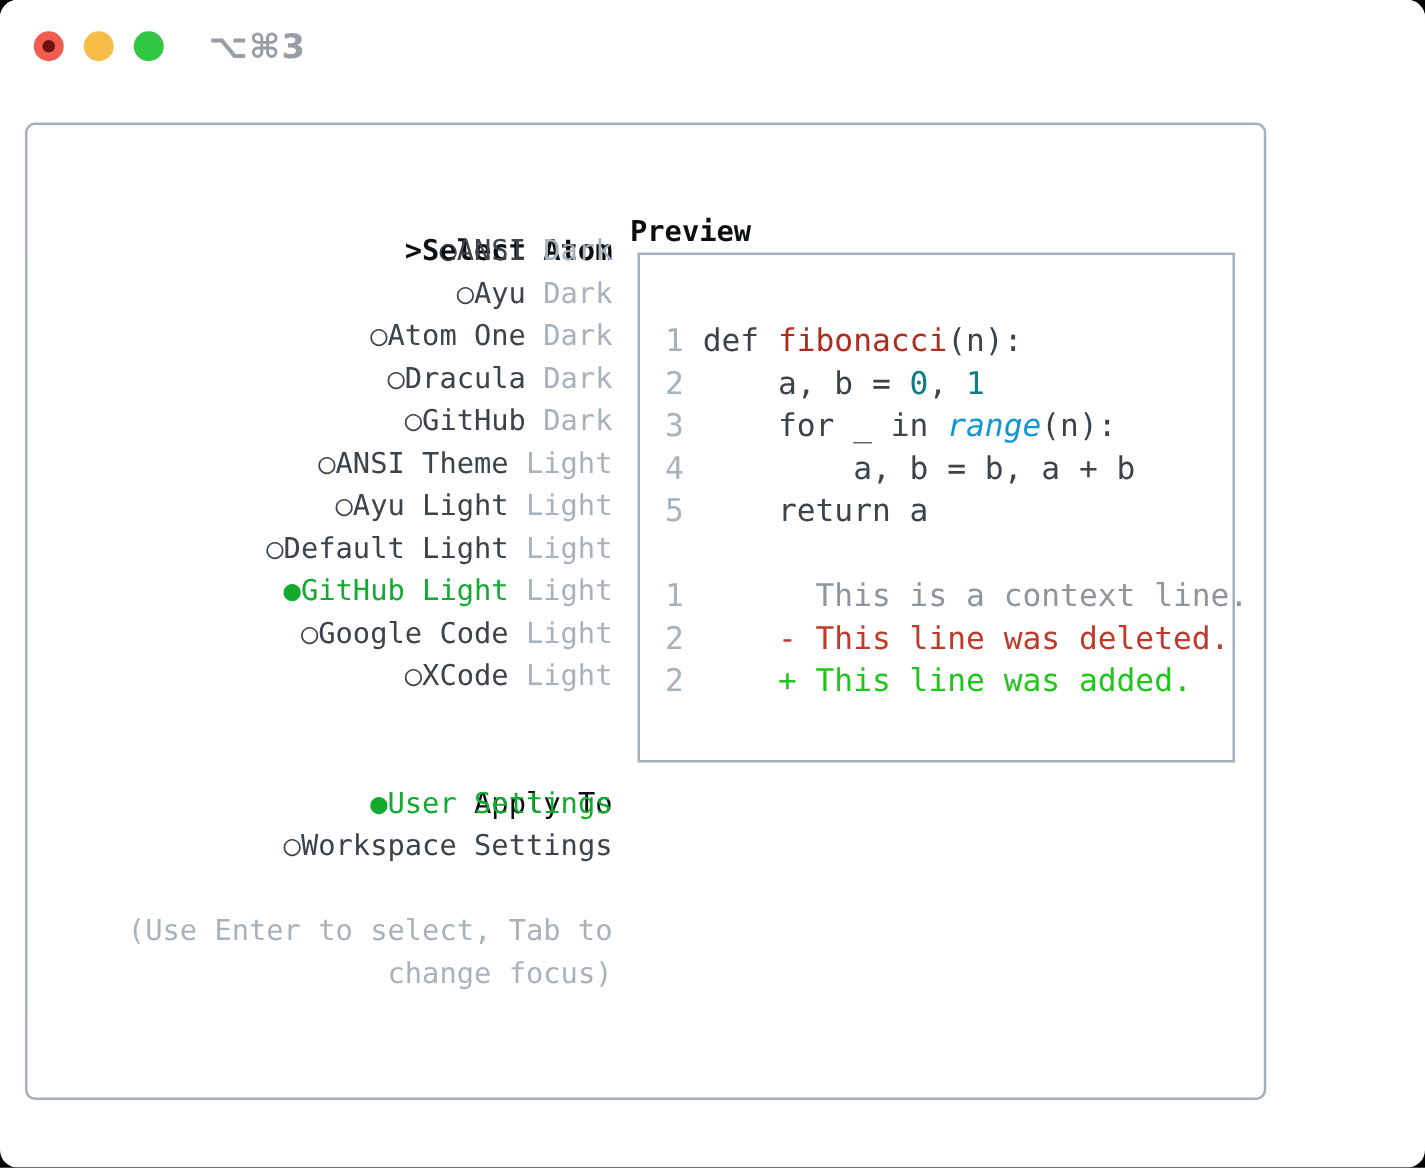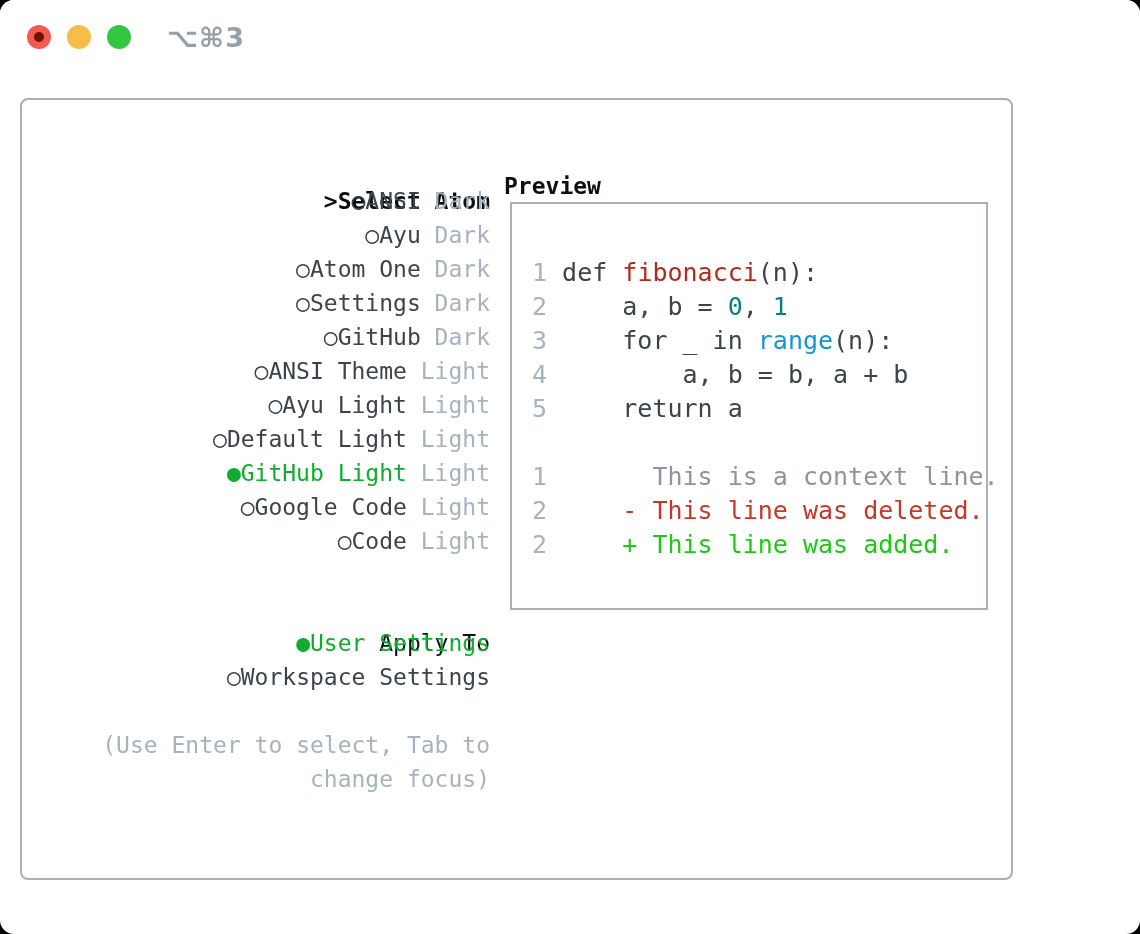--- a/index.html
+++ b/index.html
@@ -42,21 +42,21 @@
   .preview-box{
     position:absolute;left:488px;top:102px;width:474px;height:404px;
     border:2px solid var(--border-gray);background:#fff;
   }
   .code{position:absolute;left:20px;top:52px;}
   .code-row{height:34px;line-height:34px;font-size:25px;white-space:pre;}
   .c-gut{color:var(--gutter-gray);}
   .c-k{color:var(--code-dark);}
   .c-fn{color:var(--func-red);}
   .c-num{color:var(--number-teal);}
-  .c-bi{color:var(--builtin-blue);}
+  .c-bi{color:var(--builtin-blue);font-style:italic;}
   .c-ctx{color:var(--context-gray);}
   .c-del{color:var(--deleted-red);}
   .c-add{color:var(--added-green);margin-top:40px;}
 </style>
 </head>
 <body>
 
 <div class="window">
 
   <div class="titlebar">
@@ -69,28 +69,28 @@
   <div class="main-box">
 
     <div class="left-col">
       <div class="row header">
         <span class="bullet">&gt;</span><span>Select Atom</span>
       </div>
       <div id="theme-rows">
           <div class="row"><span class="bullet">○</span><span class="label">ANSI</span><span class="variant"> Dark</span></div>
           <div class="row"><span class="bullet">○</span><span class="label">Ayu</span><span class="variant"> Dark</span></div>
           <div class="row"><span class="bullet">○</span><span class="label">Atom One</span><span class="variant"> Dark</span></div>
-          <div class="row"><span class="bullet">○</span><span class="label">Settings</span><span class="variant"> Dark</span></div>
+          <div class="row"><span class="bullet">○</span><span class="label">Dracula</span><span class="variant"> Dark</span></div>
           <div class="row"><span class="bullet">○</span><span class="label">GitHub</span><span class="variant"> Dark</span></div>
           <div class="row"><span class="bullet">○</span><span class="label">ANSI Theme</span><span class="variant"> Light</span></div>
           <div class="row"><span class="bullet">○</span><span class="label">Ayu Light</span><span class="variant"> Light</span></div>
           <div class="row"><span class="bullet">○</span><span class="label">Default Light</span><span class="variant"> Light</span></div>
           <div class="row selected"><span class="bullet">●</span><span class="label">GitHub Light</span><span class="variant"> Light</span></div>
           <div class="row"><span class="bullet">○</span><span class="label">Google Code</span><span class="variant"> Light</span></div>
-          <div class="row"><span class="bullet">○</span><span class="label">Code</span><span class="variant"> Light</span></div>
+          <div class="row"><span class="bullet">○</span><span class="label">XCode</span><span class="variant"> Light</span></div>
         </div>
       <div class="row blank"></div>
       <div class="row" style="color:var(--text-black);">
         <span class="indent"></span><span>Apply To</span>
       </div>
       <div id="apply-rows">
           <div class="row selected"><span class="bullet">●</span><span class="label">User Settings</span></div>
           <div class="row"><span class="bullet">○</span><span class="label">Workspace Settings</span></div>
         </div>
       <div class="row blank"></div>

